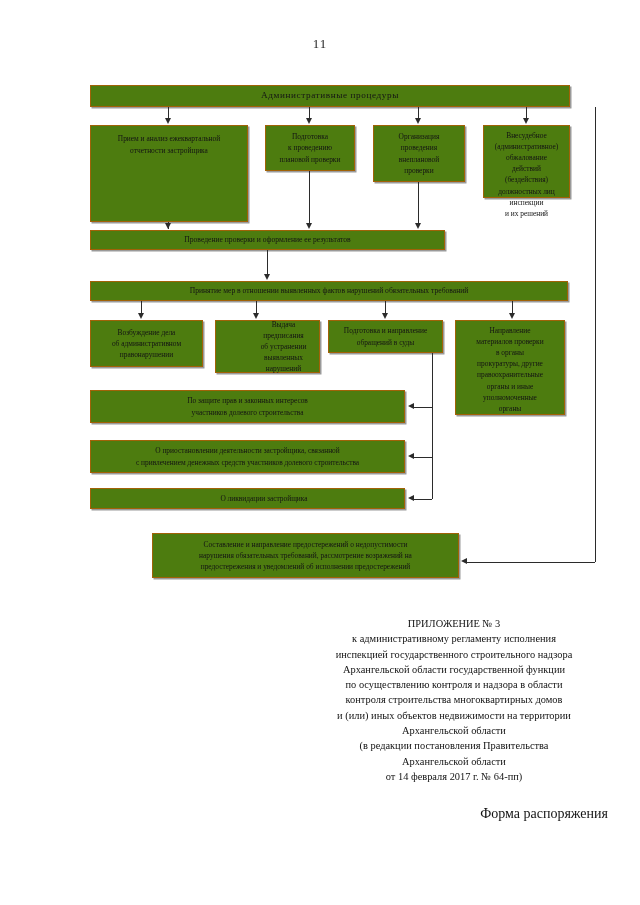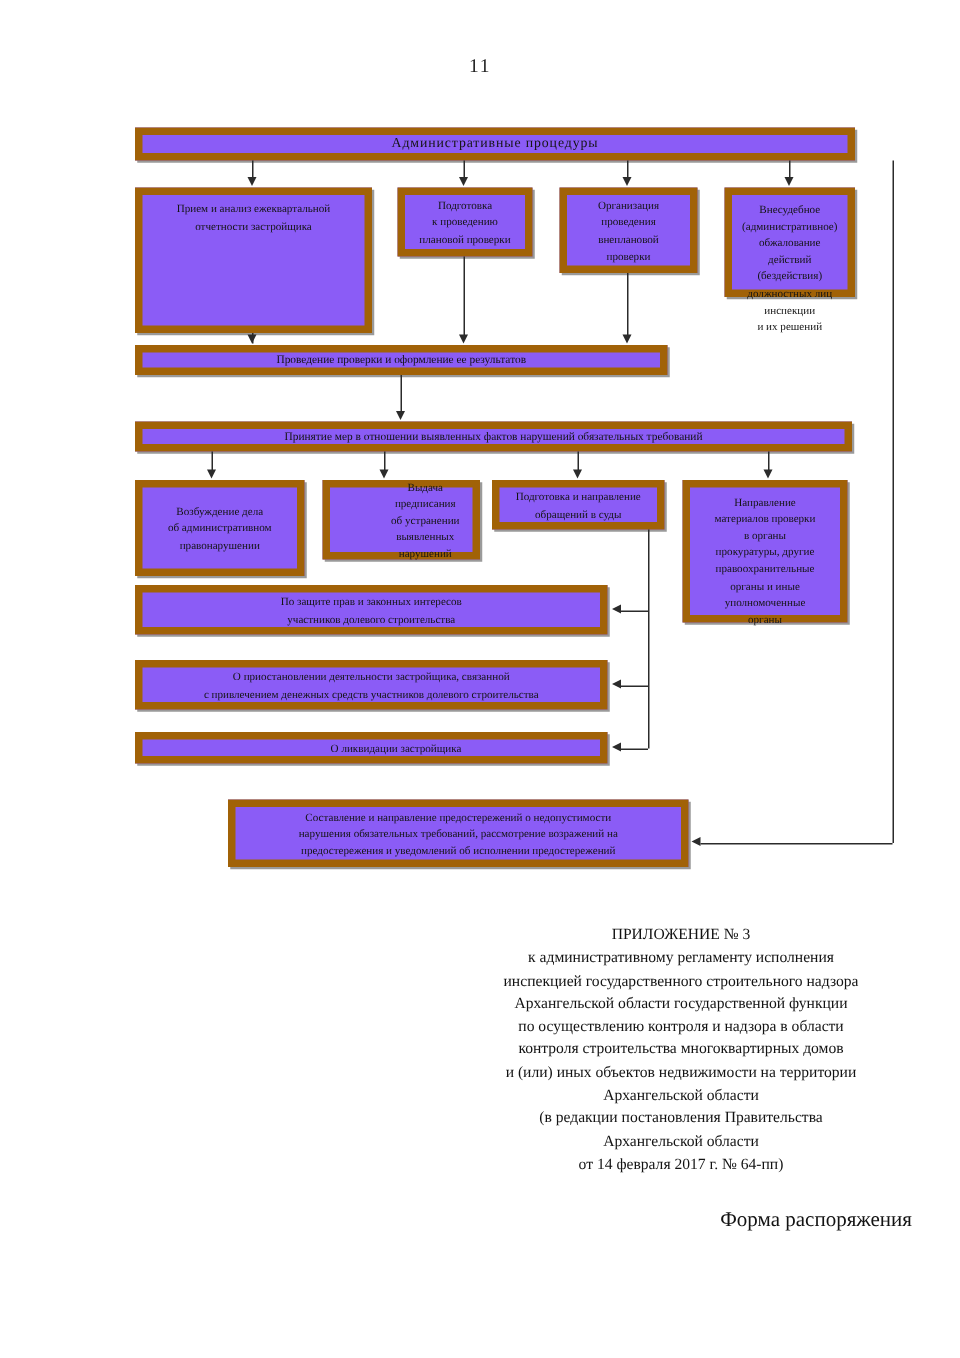--- a/index.html
+++ b/index.html
@@ -35,22 +35,22 @@
   
   .chart {
     position: absolute;
     left: 0; top: 0;
     width: 640px;
     height: 610px;
   }
   .node {
     position: absolute;
     box-sizing: border-box;
-    border: 5px solid #a16207;
-    background: #8b5cf6;
+    border: 1px solid #a16207;
+    background: #4d7c0f;
     box-shadow: 1.5px 1.5px 0 0 #9a9a9a;
     display: flex;
     align-items: center;
     justify-content: center;
     text-align: center;
     font-size: 7.4px;
     line-height: 1.5;
     padding: 2px 3px;
     color: #141414;
   }
@@ -161,21 +161,21 @@
     </div>
 
     <div class="node wide-label" style="left:90px; top:230px; width:355px; height:20px;">
       <span>Проведение проверки и оформление ее результатов</span>
     </div>
 
     <div class="node wide-label" style="left:90px; top:281px; width:478px; height:20px;">
       <span>Принятие мер в отношении выявленных фактов нарушений обязательных требований</span>
     </div>
 
-    <div class="node" style="left:90px; top:320px; width:113px; height:64px;">
+    <div class="node" style="left:90px; top:320px; width:113px; height:47px;">
       <span style="white-space:pre-line;">Возбуждение дела
 об административном
 правонарушении</span>
     </div>
 
     <div class="node" style="left:215px; top:320px; width:105px; height:53px;padding-left:35px;">
       <span style="white-space:pre-line;">Выдача предписания
 об устранении
 выявленных
 нарушений</span>

